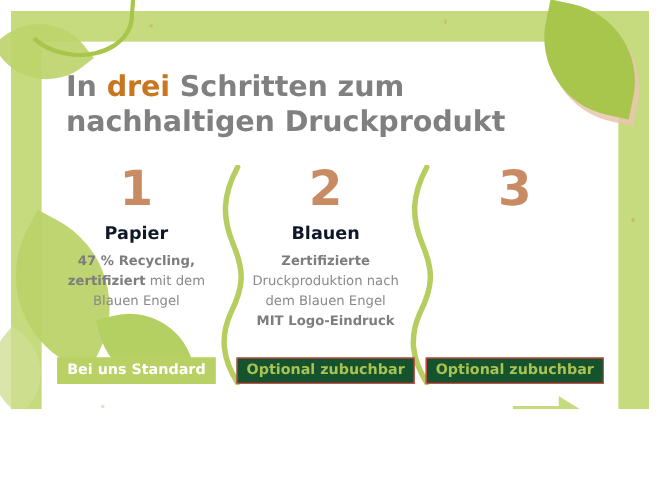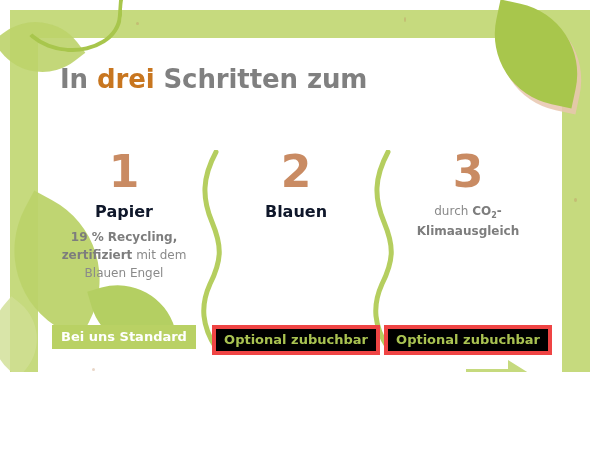--- a/index.html
+++ b/index.html
@@ -188,23 +188,23 @@
     padding: 4px 8px 4px 8px;
     line-height: 1.1;
     white-space: nowrap;
   }
   .badge.filled {
     background: #b9d164;
     color: #ffffff;
     border: 1px solid #b9d164;
   }
   .badge.outline {
-    background: #000000;
+    background: #14532d;
     color: #a9c251;
-    border: 4px solid #ef4444;
+    border: 1px solid #ef4444;
   }
 
   
   .divider {
     position: absolute;
     top: 112px;
     width: 30px;
     height: 200px;
   }
   .divider.d1 { left: 158px; }
@@ -239,61 +239,64 @@
   <div class="leaf leaf-tr"></div>
 
   <div class="leaf leaf-bl-3"></div>
   <div class="leaf leaf-bl-1"></div>
   <div class="leaf leaf-bl-2"></div>
 
   <div class="content">
 
     <div class="headline">
       <span>In </span><span class="accent">drei</span><span> Schritten zum</span><br>
+      <span>nachhaltigen Druckprodukt</span>
     </div>
 
     <div class="divider d1">
       <svg width="30" height="200" viewBox="0 0 30 200" fill="none" xmlns="http://www.w3.org/2000/svg" aria-hidden="true">
         <path d="M20 2 C6 28, 6 48, 16 72 C26 96, 26 110, 14 134 C4 156, 6 176, 20 198" stroke="#b5ce5f" stroke-width="5" stroke-linecap="round" fill="none"></path>
       </svg>
     </div>
 
     <div class="divider d2">
       <svg width="30" height="200" viewBox="0 0 30 200" fill="none" xmlns="http://www.w3.org/2000/svg" aria-hidden="true">
         <path d="M20 2 C6 28, 6 48, 16 72 C26 96, 26 110, 14 134 C4 156, 6 176, 20 198" stroke="#b5ce5f" stroke-width="5" stroke-linecap="round" fill="none"></path>
       </svg>
     </div>
 
     <div class="columns">
 
       <div class="col">
         <div class="step-number">1</div>
         <div class="step-title">Papier</div>
         <div class="step-desc">
-          <b>19 % Recycling,</b><br>
+          <b>47 % Recycling,</b><br>
           <b>zertifiziert</b><span> mit dem Blauen Engel</span>
         </div>
         <div class="badge-wrap">
           <span class="badge filled">Bei uns Standard</span>
         </div>
       </div>
 
       <div class="col">
         <div class="step-number">2</div>
         <div class="step-title">Blauen</div>
+        <div class="step-desc">
+          <b>Zertifizierte</b><br>
+          <span>Druckproduktion nach dem Blauen Engel</span><br>
+          <b>MIT Logo-Eindruck</b>
+        </div>
         <div class="badge-wrap">
           <span class="badge outline">Optional zubuchbar</span>
         </div>
       </div>
 
       <div class="col">
         <div class="step-number">3</div>
-        <div class="step-desc">
-          <span>durch </span><b>CO</b><b><sub>2</sub></b><b>-Klimaausgleich</b>
-        </div>
         <div class="badge-wrap">
           <span class="badge outline">Optional zubuchbar</span>
         </div>
       </div>
 
     </div>
 
     <div class="arrow">
       <svg width="66" height="30" viewBox="0 0 66 30" xmlns="http://www.w3.org/2000/svg" aria-hidden="true">
         <path d="M0 9 H42 V0 L66 15 L42 30 V21 H0 Z" fill="#c6da7e"></path>

